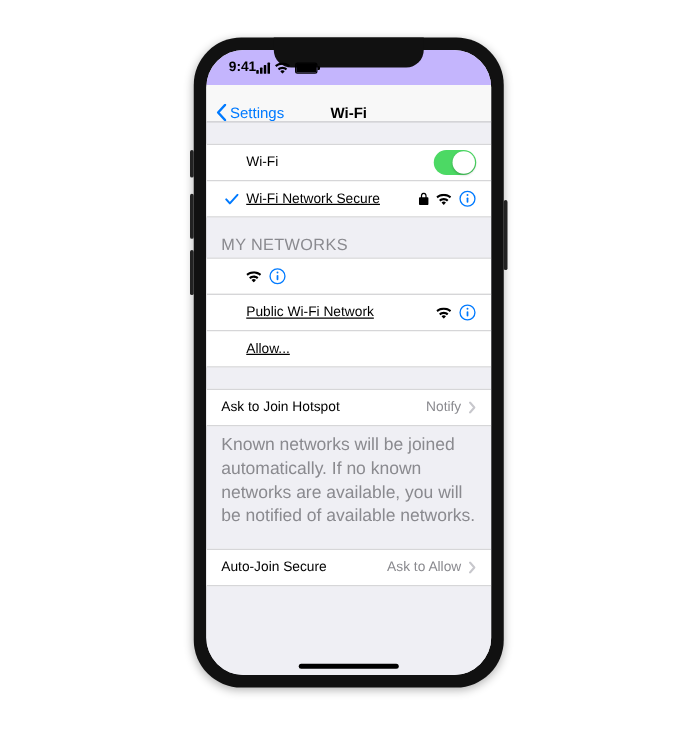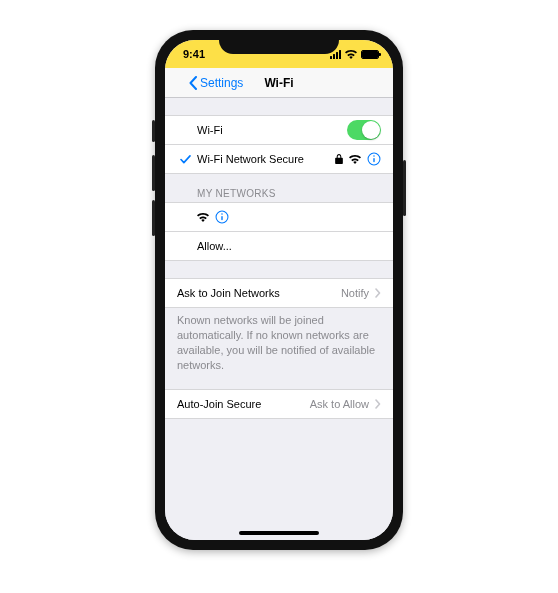--- a/index.html
+++ b/index.html
@@ -7,44 +7,44 @@
     .phone { width: 248px; height: 520px; background: #111; border-radius: 38px; padding: 10px; position: relative; box-shadow: 0 2px 8px rgba(0,0,0,.3); }
     .phone::before { content: ""; position: absolute; top: 0; left: 50%; transform: translateX(-50%); width: 120px; height: 24px; background: #111; border-radius: 0 0 14px 14px; z-index: 5; }
     .side-btn { position: absolute; background: #222; border-radius: 2px; }
     .sb-l1 { left: -3px; top: 90px;  width: 3px; height: 22px; }
     .sb-l2 { left: -3px; top: 125px; width: 3px; height: 36px; }
     .sb-l3 { left: -3px; top: 170px; width: 3px; height: 36px; }
     .sb-r  { right: -3px; top: 130px; width: 3px; height: 56px; }
 
     .screen { width: 100%; height: 100%; background: #efeff4; border-radius: 30px; overflow: hidden; position: relative; display: flex; flex-direction: column; }
 
-    .statusbar { height: 28px; background: #fde047; display: flex; align-items: center; justify-content: space-between; padding: 0 14px 0 18px; font-size: 11px; font-weight: 600; position: relative; }
+    .statusbar { height: 28px; background: #c4b5fd; display: flex; align-items: center; justify-content: flex-start; padding: 0 14px 0 18px; font-size: 11px; font-weight: 600; position: relative; }
     .time { z-index: 6; }
     .sb-right { display: flex; align-items: center; gap: 4px; z-index: 6; }
     .signal { display: inline-flex; align-items: flex-end; gap: 1px; }
     .signal span { width: 2px; background: #000; border-radius: .5px; display: inline-block; }
     .signal span:nth-child(1){height:3px}.signal span:nth-child(2){height:5px}.signal span:nth-child(3){height:7px}.signal span:nth-child(4){height:9px}
     .wifi-sb svg { display: block; }
     .battery { width: 18px; height: 9px; border: 1px solid #000; border-radius: 2px; position: relative; }
     .battery::after { content: ""; position: absolute; right: -3px; top: 2px; width: 2px; height: 3px; background: #000; border-radius: 0 1px 1px 0; }
     .battery i { display: block; width: 100%; height: 100%; background: #000; border-radius: 1px; }
 
-    .navbar { height: 30px; background: #f8f8f8; border-bottom: .5px solid #c8c8cc; display: flex; align-items: center; position: relative; padding: 0 24px; }
+    .navbar { height: 30px; background: #f8f8f8; border-bottom: .5px solid #c8c8cc; display: flex; align-items: flex-end; position: relative; padding: 0 8px; }
     .back { display: flex; align-items: center; gap: 2px; color: #007aff; font-size: 12px; cursor: pointer; }
     .back svg { display: block; }
     .title { position: absolute; left: 50%; transform: translateX(-50%); font-size: 12px; font-weight: 600; color: #000; }
 
     .content { flex: 1; overflow-y: auto; background: #efeff4; }
     .spacer18 { height: 18px; }
 
-    .section-header { font-size: 10px; color: #8a8a8f; text-transform: uppercase; padding: 14px 12px 4px; letter-spacing: .3px; margin-left: 20px; }
-    .footer-text { font-size: 11px; color: #8a8a8f; padding: 5px 12px 0; line-height: 1.35; }
+    .section-header { font-size: 13px; color: #8a8a8f; text-transform: uppercase; padding: 14px 12px 4px; letter-spacing: .3px; }
+    .footer-text { font-size: 14px; color: #8a8a8f; padding: 5px 12px 0; line-height: 1.35; }
 
     .row { background: #fff; border-top: .5px solid #d6d6d8; border-bottom: .5px solid #d6d6d8; min-height: 30px; display: flex; align-items: center; padding: 0 12px; font-size: 11px; color: #000; margin-top: -1px; cursor: pointer; }
-    .row + .row { border-top: .5px solid #d6d6d8; }
+    .row + .row { border-top: .5px solid #d6d6d8; text-decoration: underline; }
     .row .grow { flex: 1; }
     .row .lead { width: 16px; display: inline-flex; justify-content: center; margin-right: 4px; }
     .row .trail { display: flex; align-items: center; gap: 6px; }
     .row .value { color: #8a8a8f; }
 
     .toggle { width: 34px; height: 20px; background: #4cd964; border-radius: 10px; position: relative; }
     .toggle::after { content: ""; position: absolute; right: 1px; top: 1px; width: 18px; height: 18px; background: #fff; border-radius: 50%; box-shadow: 0 1px 2px rgba(0,0,0,.25); }
 
     .wifi-icon svg, .lock-icon svg, .info-icon svg, .chevron svg, .check svg { display: block; }
     .info-icon { color: #007aff; }
@@ -140,30 +140,48 @@
           <span class="info-icon">
             <svg width="14" height="14" viewBox="0 0 20 20">
                 <circle cx="10" cy="10" r="8.5" fill="none" stroke="#007aff" stroke-width="1.5"></circle>
                 <rect x="9" y="8.5" width="2" height="6" rx="1" fill="#007aff"></rect>
                 <circle cx="10" cy="5.8" r="1.1" fill="#007aff"></circle>
               </svg>
           </span>
         </span>
       </div>
 
+      <div class="row">
+        <span class="lead"></span>
+        <span class="grow">Public Wi-Fi Network</span>
+        <span class="trail">
+          <span class="wifi-icon">
+            <svg width="12" height="9" viewBox="0 0 24 18">
+                <path fill="#000" d="M12 18l-3.5-4.2c1-0.9 2.2-1.4 3.5-1.4s2.5.5 3.5 1.4L12 18zM4.5 9.8C6.6 7.9 9.2 6.8 12 6.8s5.4 1.1 7.5 3l-2.3 2.7C15.7 11.2 13.9 10.5 12 10.5s-3.7.7-5.2 2L4.5 9.8zM0 4.5C3.2 1.7 7.4 0 12 0s8.8 1.7 12 4.5l-2.3 2.7C19 4.9 15.6 3.6 12 3.6S5 4.9 2.3 7.2L0 4.5z"></path>
+              </svg>
+          </span>
+          <span class="info-icon">
+            <svg width="14" height="14" viewBox="0 0 20 20">
+                <circle cx="10" cy="10" r="8.5" fill="none" stroke="#007aff" stroke-width="1.5"></circle>
+                <rect x="9" y="8.5" width="2" height="6" rx="1" fill="#007aff"></rect>
+                <circle cx="10" cy="5.8" r="1.1" fill="#007aff"></circle>
+              </svg>
+          </span>
+        </span>
+      </div>
 
       <div class="row">
         <span class="lead"></span>
         <span class="grow">Allow...</span>
       </div>
 
       <div class="spacer18"></div>
 
       <div class="row">
-        <span class="grow">Ask to Join Networks</span>
+        <span class="grow">Ask to Join Hotspot</span>
         <span class="trail">
           <span class="value">Notify</span>
           <span class="chevron">
             <svg width="6" height="10" viewBox="0 0 6 10">
                 <path fill="none" stroke="#c7c7cc" stroke-width="1.6" stroke-linecap="round" stroke-linejoin="round" d="M1 1l3.5 4L1 9"></path>
               </svg>
           </span>
         </span>
       </div>
       <div class="footer-text">Known networks will be joined automatically. If no known networks are available, you will be notified of available networks.</div>

